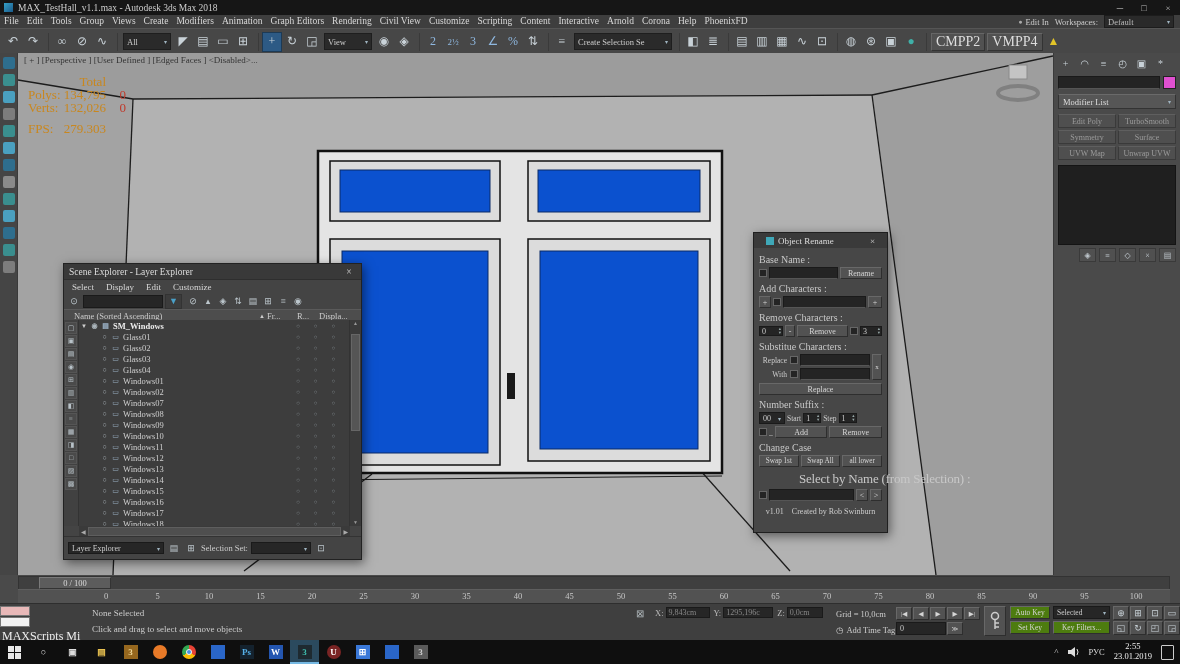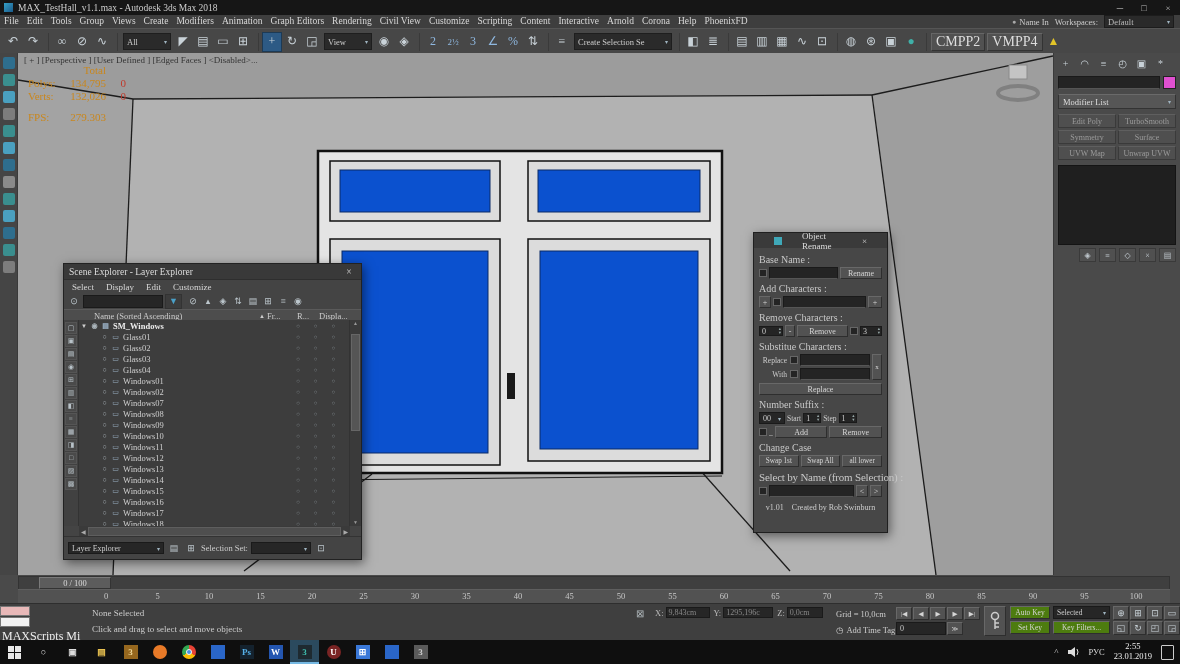--- a/index.html
+++ b/index.html
@@ -39,21 +39,21 @@
            display:flex;align-items:center;font-size:14px;color:#ddd;margin:0 1px;flex:none;}
 
   
   .leftrail{position:absolute;left:0;top:53px;width:18px;height:522px;background:#454545;border-right:1px solid #3a3a3a;
             display:flex;flex-direction:column;align-items:center;padding-top:4px;gap:5px;box-sizing:border-box;}
   .lr-icon{width:12px;height:12px;border-radius:2px;flex:none;}
 
   
   .viewport{position:absolute;left:18px;top:53px;width:1035px;height:522px;background:#a6a6a6;overflow:hidden;}
   .vp-label{position:absolute;left:6px;top:2px;color:#343434;font-size:9px;}
-  .vp-stats{position:absolute;left:10px;top:11px;color:#c9871e;font-size:11px;line-height:13px;}
+  .vp-stats{position:absolute;left:10px;top:22px;color:#c9871e;font-size:13px;line-height:13px;}
   .st-row{display:flex;}
   .st-lab{width:32px;}
   .st-val{width:46px;text-align:right;}
   .st-sel{width:20px;text-align:right;color:#c0392b;}
 
   
   .cmdpanel{position:absolute;right:0;top:53px;width:127px;height:522px;background:#4a4a4a;border-left:1px solid #3a3a3a;
             padding:3px 4px;box-sizing:border-box;}
   .cp-tabs{display:flex;gap:4px;height:14px;align-items:center;color:#c9d2d8;font-size:10px;}
   .cp-tab{width:15px;height:13px;display:flex;align-items:center;justify-content:center;}
@@ -78,21 +78,21 @@
             font-size:9.5px;border-bottom:1px solid #2e2e2e;}
   .se-close{margin-left:auto;width:14px;text-align:center;color:#ccc;}
   .se-menus{height:13px;display:flex;gap:2px;padding-left:3px;align-items:center;}
   .se-menu{padding:0 5px;color:#d6d6d6;}
   .se-search{height:16px;display:flex;align-items:center;gap:2px;padding:0 3px;}
   .se-input{width:78px;height:11px;background:#262626;border:1px solid #1a1a1a;}
   .ext-icon{width:14px;height:13px;display:flex;align-items:center;justify-content:center;color:#bcc6cc;font-size:9px;flex:none;}
   .funnel{color:#4aa0c8;border:1px solid #333;background:#3c3c3c;width:15px;}
   .se-header{height:12px;background:#4d4d4d;border-top:1px solid #5a5a5a;border-bottom:1px solid #333;
              display:flex;align-items:center;color:#ccc;font-size:8.5px;}
-  .se-hname{flex:1;padding-left:30px;white-space:nowrap;overflow:hidden;}
+  .se-hname{flex:1;padding-left:10px;white-space:nowrap;overflow:hidden;}
   .se-sort{font-size:6px;color:#ccc;margin-right:2px;}
   .se-hcol{flex:none;overflow:hidden;white-space:nowrap;}
   .se-body{position:absolute;left:0;top:56px;right:0;bottom:33px;display:flex;}
   .se-side{width:15px;background:#414141;border-right:1px solid #333;display:flex;flex-direction:column;
            align-items:center;gap:1px;padding-top:2px;box-sizing:border-box;}
   .exs-icon{width:12px;height:12px;border:1px solid #555;background:#4a4a4a;color:#b8c2c8;font-size:7px;
             display:flex;align-items:center;justify-content:center;box-sizing:border-box;flex:none;}
   .se-list{flex:1;background:#3d3d3d;overflow:hidden;position:relative;}
   .ex-row{height:11px;display:flex;align-items:center;position:relative;color:#cfcfcf;font-size:8.5px;white-space:nowrap;}
   .ex-row.root{font-weight:bold;color:#ececec;}
@@ -110,41 +110,41 @@
   .se-hthumb{flex:1;height:7px;background:#4f4f4f;border:1px solid #5e5e5e;margin:0 2px;}
   .se-footer{position:absolute;left:0;right:0;bottom:0;height:22px;background:#444;border-top:1px solid #333;
              display:flex;align-items:center;gap:3px;padding:0 4px;font-size:8.5px;}
   .se-dd{height:12px;background:#262626;border:1px solid #1a1a1a;display:flex;align-items:center;
          padding:0 3px;font-size:8px;color:#ccc;box-sizing:border-box;}
   .se-footer .se-dd.mode{width:96px;}
 
   
   .orwin{position:absolute;left:753px;top:232px;width:135px;height:301px;background:#474747;border:1px solid #1f1f1f;
          box-shadow:2px 3px 10px rgba(0,0,0,.5);font-size:8.5px;color:#ccc;box-sizing:border-box;}
-  .or-title{height:15px;background:#3a3a3a;display:flex;align-items:center;gap:20px;padding:0 20px;font-size:9px;color:#ddd;}
+  .or-title{height:15px;background:#3a3a3a;display:flex;align-items:center;gap:4px;padding:0 12px;font-size:9px;color:#ddd;}
   .or-ico{width:8px;height:8px;background:#3fa8b8;flex:none;}
   .or-close{margin-left:auto;color:#ccc;}
   .or-body{padding:2px 5px;}
   .or-lbl{margin-top:4px;font-size:10px;color:#c8c8c8;}
   .or-row{display:flex;align-items:center;gap:2px;margin-top:2px;}
   .cb{width:8px;height:8px;background:#242424;border:1px solid #666;flex:none;box-sizing:border-box;}
   .orbtn{height:12px;background:#525252;border:1px solid #2e2e2e;border-top-color:#686868;border-left-color:#686868;
          color:#d5d5d5;font-size:8px;display:flex;align-items:center;justify-content:center;padding:0 2px;
          box-sizing:border-box;flex:none;white-space:nowrap;}
   .spin{height:10px;background:#242424;border:1px solid #1a1a1a;color:#ccc;font-size:8px;display:flex;
         align-items:center;padding:0 1px 0 2px;box-sizing:border-box;flex:none;}
   .spa{display:flex;flex-direction:column;margin-left:auto;font-size:4.5px;line-height:4px;color:#9aa;}
   .spa::before{content:"▴";}
   .spa::after{content:"▾";}
   .or-sub{display:flex;gap:2px;align-items:stretch;margin-top:2px;}
   .xbtn{width:10px;height:auto;font-size:7px;}
   .or-sl{width:28px;font-size:7.5px;text-align:right;padding-right:1px;flex:none;}
   .or-sl2{font-size:7.5px;flex:none;}
   .cs{flex:1;font-size:7.2px;padding:0;}
-  .sbn{font-size:11px;white-space:nowrap;letter-spacing:-0.2px;}
+  .sbn{font-size:13px;white-space:nowrap;letter-spacing:-0.2px;margin-left:40px;}
   .or-footer{display:flex;gap:8px;margin-top:6px;font-size:8px;color:#ccc;justify-content:center;}
   .w10{width:10px}.w12{width:12px}.w14{width:14px}.w18{width:18px}.w22{width:22px}.w24{width:24px}
   .w26{width:26px}.w42{width:42px}.w60{width:60px}
   .wfull{width:100%;margin-top:3px;}
 
   
   .timeline{position:absolute;left:0;top:575px;width:1180px;height:28px;background:#4a4a4a;}
   .tl-slider{position:absolute;left:18px;right:10px;top:1px;height:12px;background:#3f3f3f;border:1px solid #333;}
   .tl-handle{position:absolute;left:20px;top:0;width:70px;height:10px;background:#5c5c5c;border:1px solid #7a7a7a;
              border-bottom-color:#333;border-right-color:#333;color:#ddd;font-size:8.5px;display:flex;
@@ -242,21 +242,21 @@
         <div class="menu-item">Content</div>
         <div class="menu-item">Interactive</div>
         <div class="menu-item">Arnold</div>
         <div class="menu-item">Corona</div>
         <div class="menu-item">Help</div>
         <div class="menu-item">PhoenixFD</div>
       </div>
     <div class="menubar-right">
       <span class="signin">
         <span class="person-ico">●</span>
-        <span>Name In</span>
+        <span>Edit In</span>
       </span>
       <span>Workspaces:</span>
       <span class="ws-dd">
         <span>Default</span>
       </span>
     </div>
   </div>
 
   <div class="toolbar" id="main-toolbar">
       <div class="tb-icon">↶</div>

